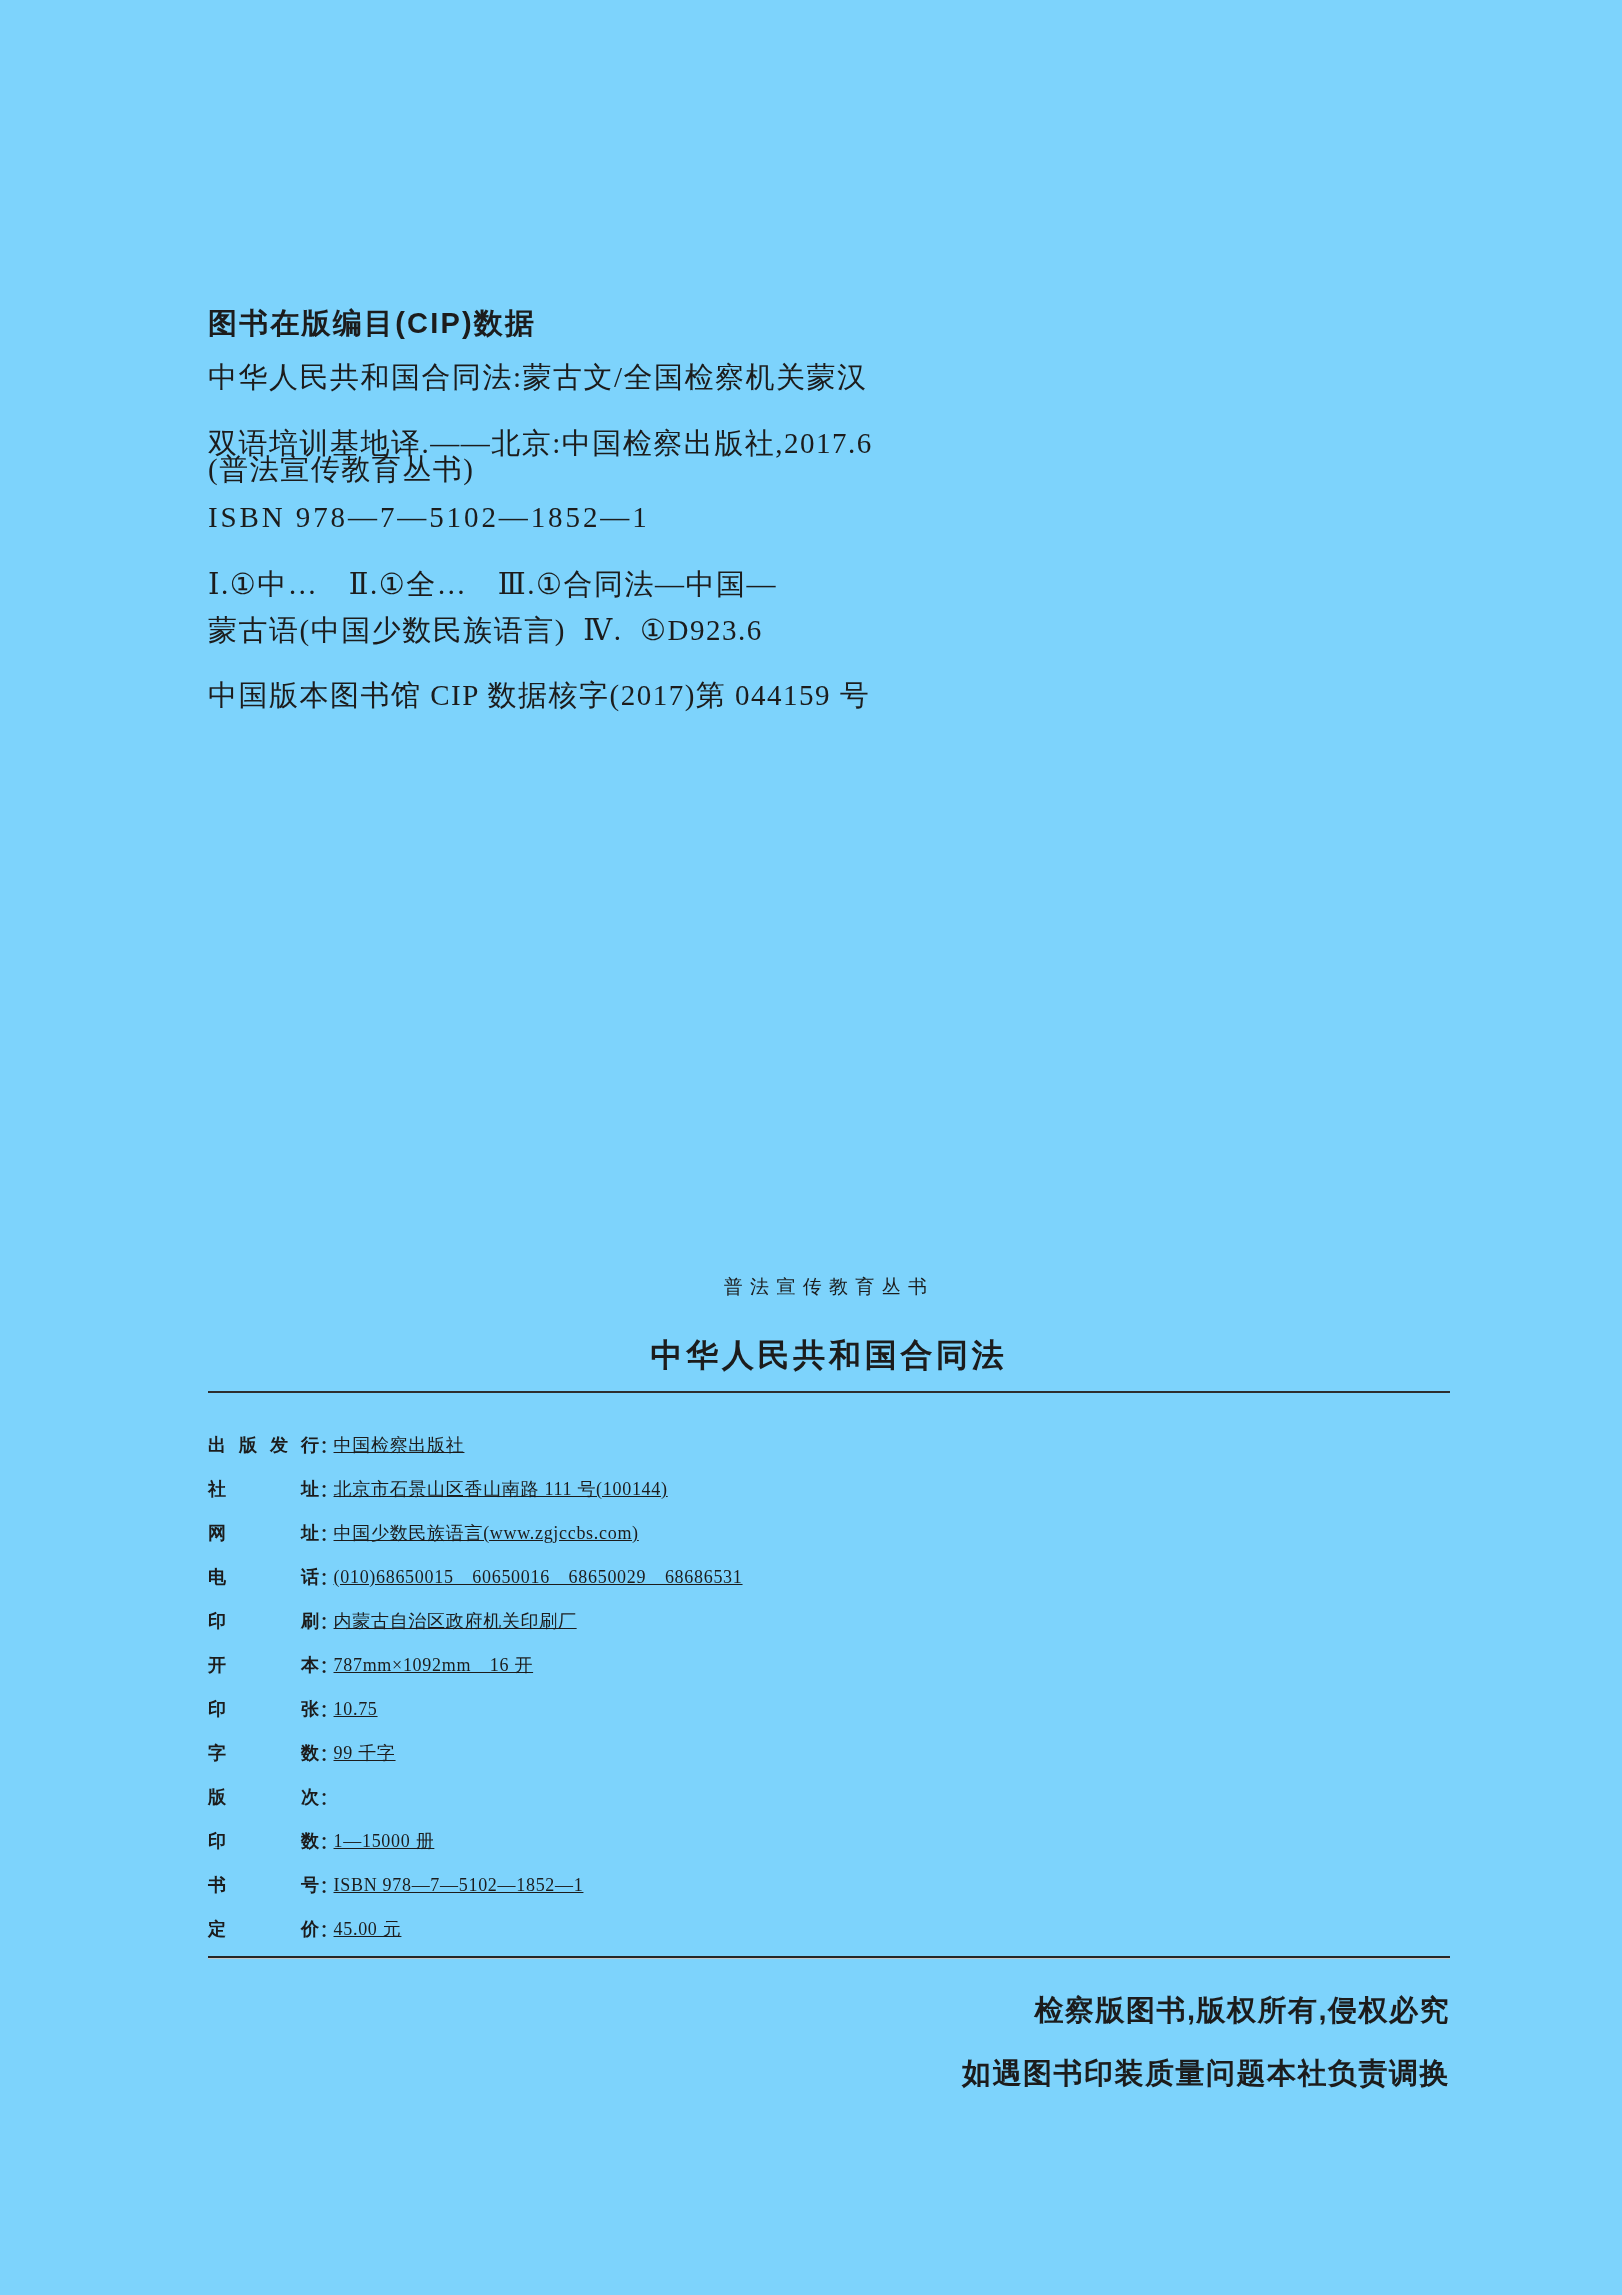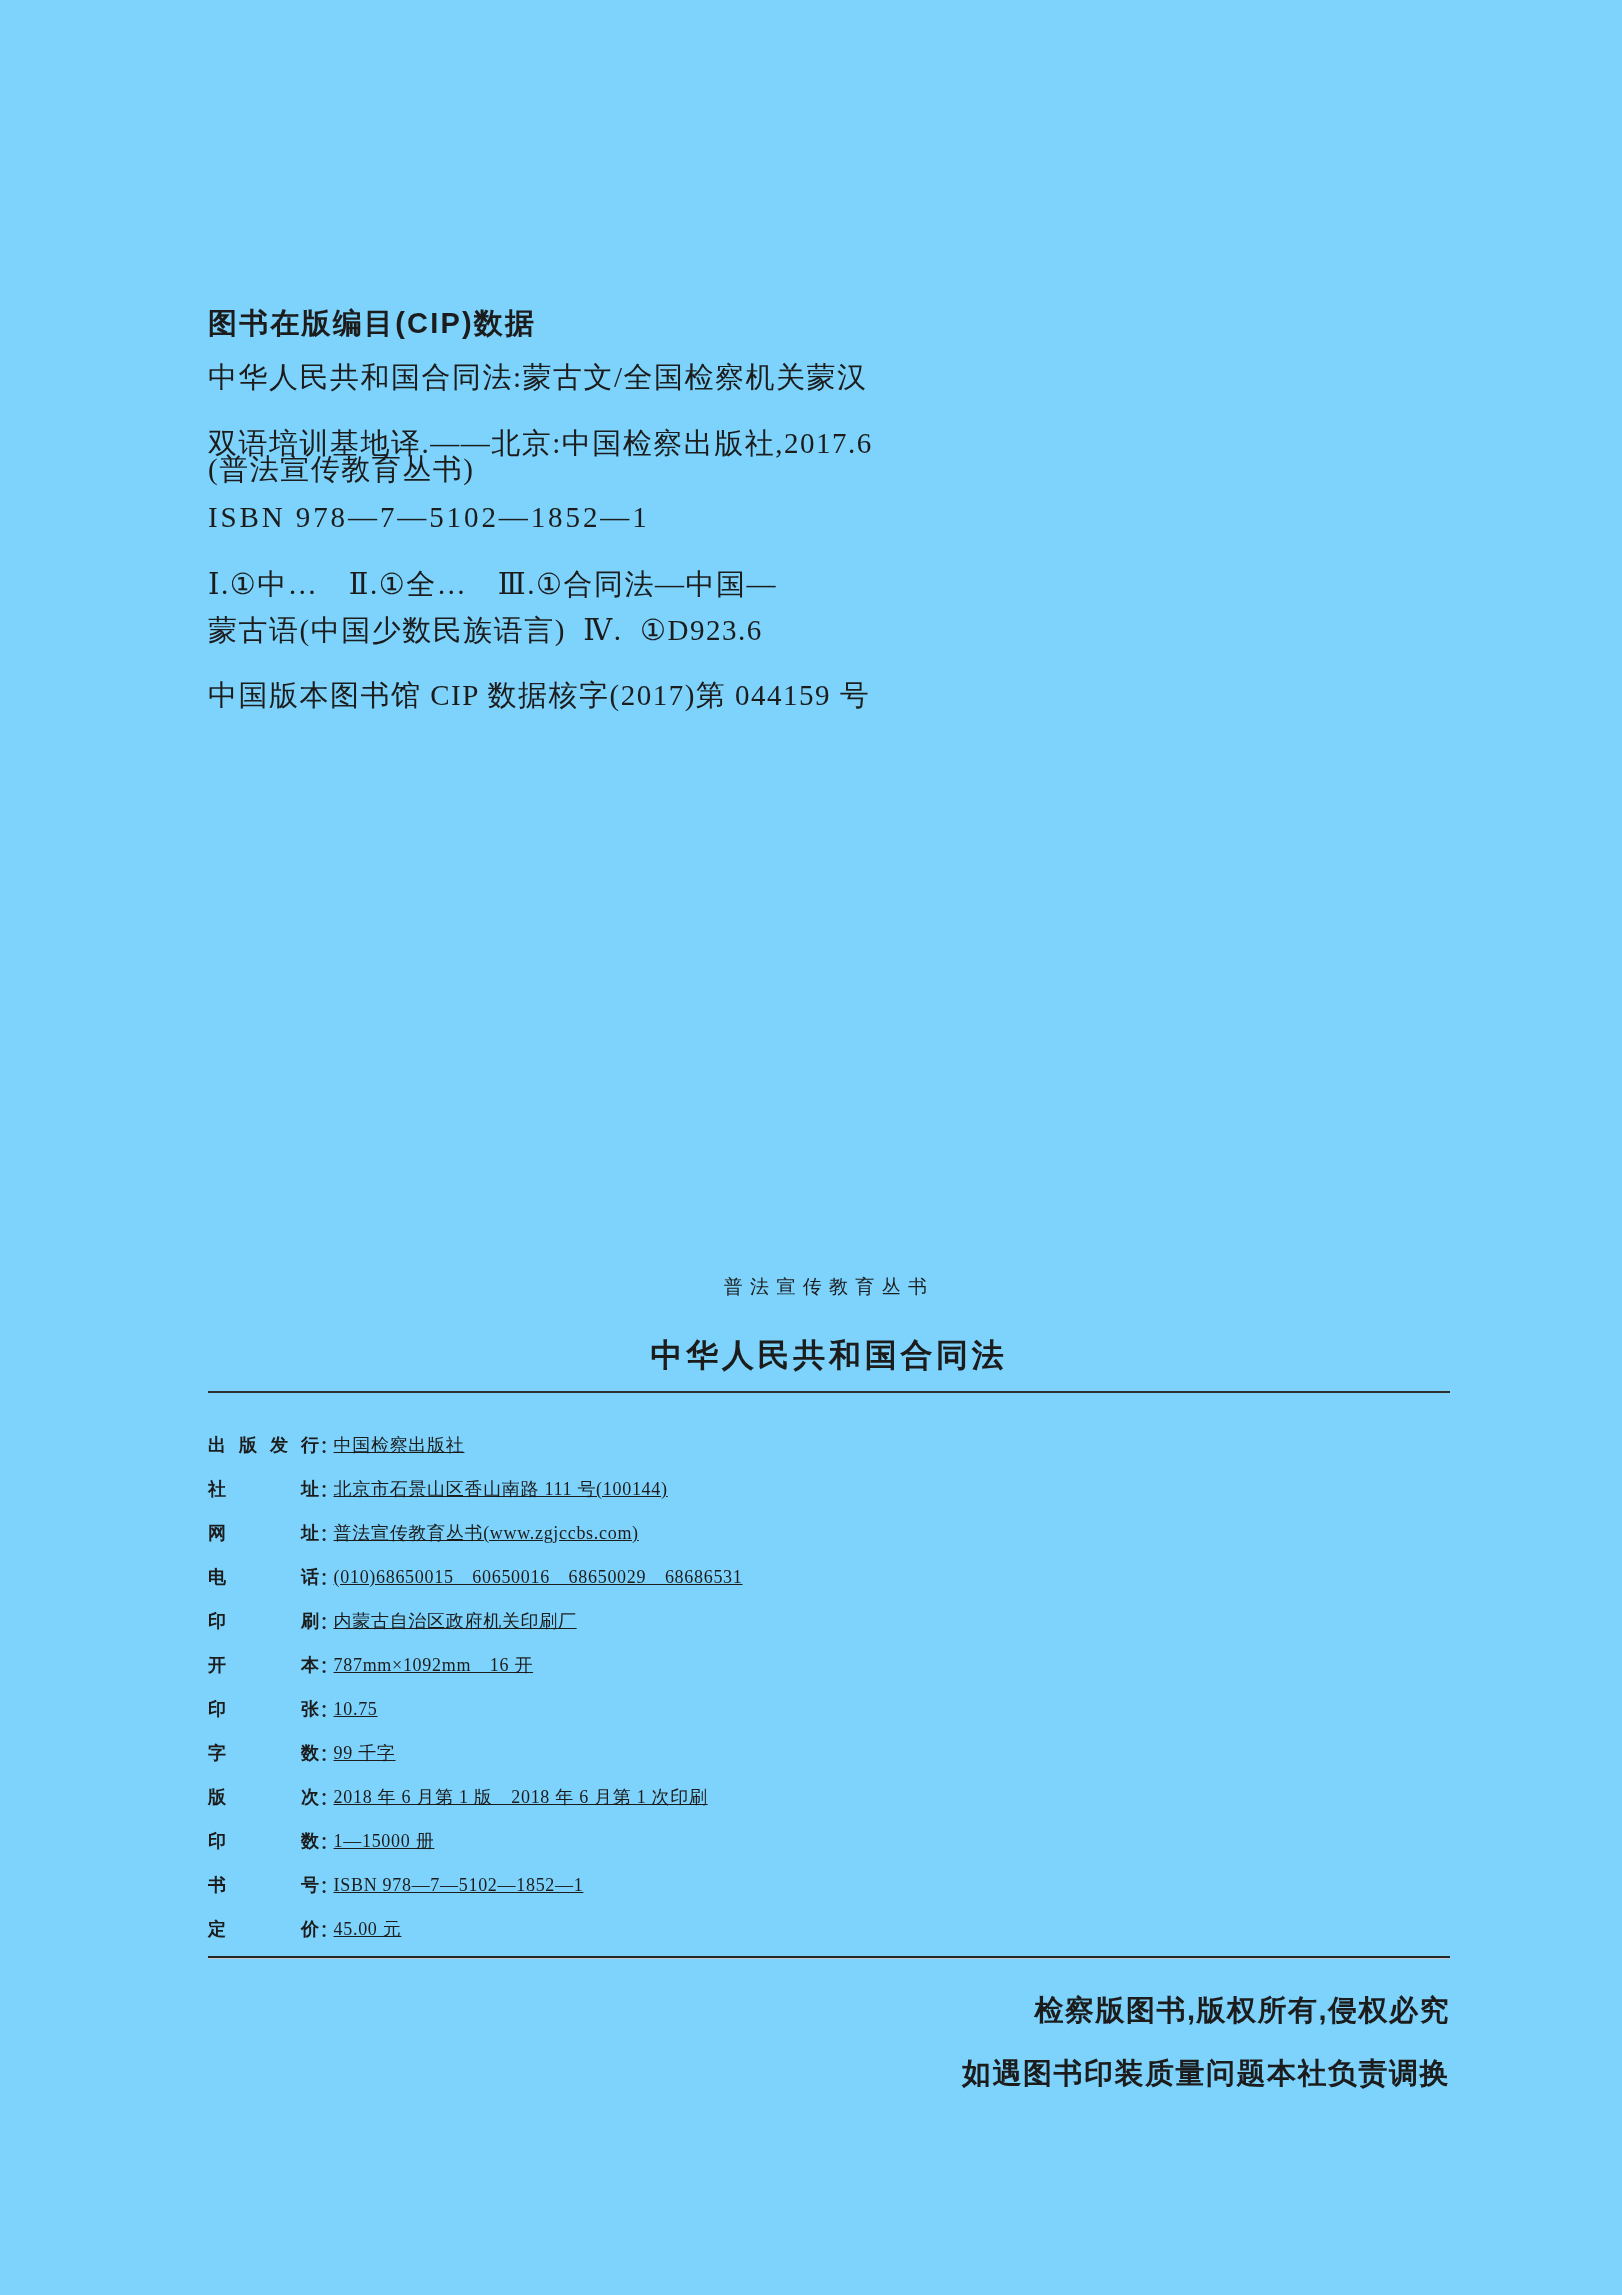--- a/index.html
+++ b/index.html
@@ -169,21 +169,21 @@
         <span class="pub-value">中国检察出版社</span>
     </div>
     <div class="pub-row">
       <span class="pub-label">社址</span>
         <span class="pub-sep">:</span>
         <span class="pub-value">北京市石景山区香山南路 111 号(100144)</span>
     </div>
     <div class="pub-row">
       <span class="pub-label">网址</span>
         <span class="pub-sep">:</span>
-        <span class="pub-value">普法宣传教育丛书(www.zgjccbs.com)</span>
+        <span class="pub-value">中国少数民族语言(www.zgjccbs.com)</span>
     </div>
     <div class="pub-row">
       <span class="pub-label">电话</span>
         <span class="pub-sep">:</span>
         <span class="pub-value">(010)68650015　60650016　68650029　68686531</span>
     </div>
     <div class="pub-row">
       <span class="pub-label">印刷</span>
         <span class="pub-sep">:</span>
         <span class="pub-value">内蒙古自治区政府机关印刷厂</span>
@@ -199,21 +199,20 @@
         <span class="pub-value">10.75</span>
     </div>
     <div class="pub-row">
       <span class="pub-label">字数</span>
         <span class="pub-sep">:</span>
         <span class="pub-value">99 千字</span>
     </div>
     <div class="pub-row">
       <span class="pub-label">版次</span>
         <span class="pub-sep">:</span>
-        <span class="pub-value">2018 年 6 月第 1 版　2018 年 6 月第 1 次印刷</span>
     </div>
     <div class="pub-row">
       <span class="pub-label">印数</span>
         <span class="pub-sep">:</span>
         <span class="pub-value">1—15000 册</span>
     </div>
     <div class="pub-row">
       <span class="pub-label">书号</span>
         <span class="pub-sep">:</span>
         <span class="pub-value">ISBN 978—7—5102—1852—1</span>

